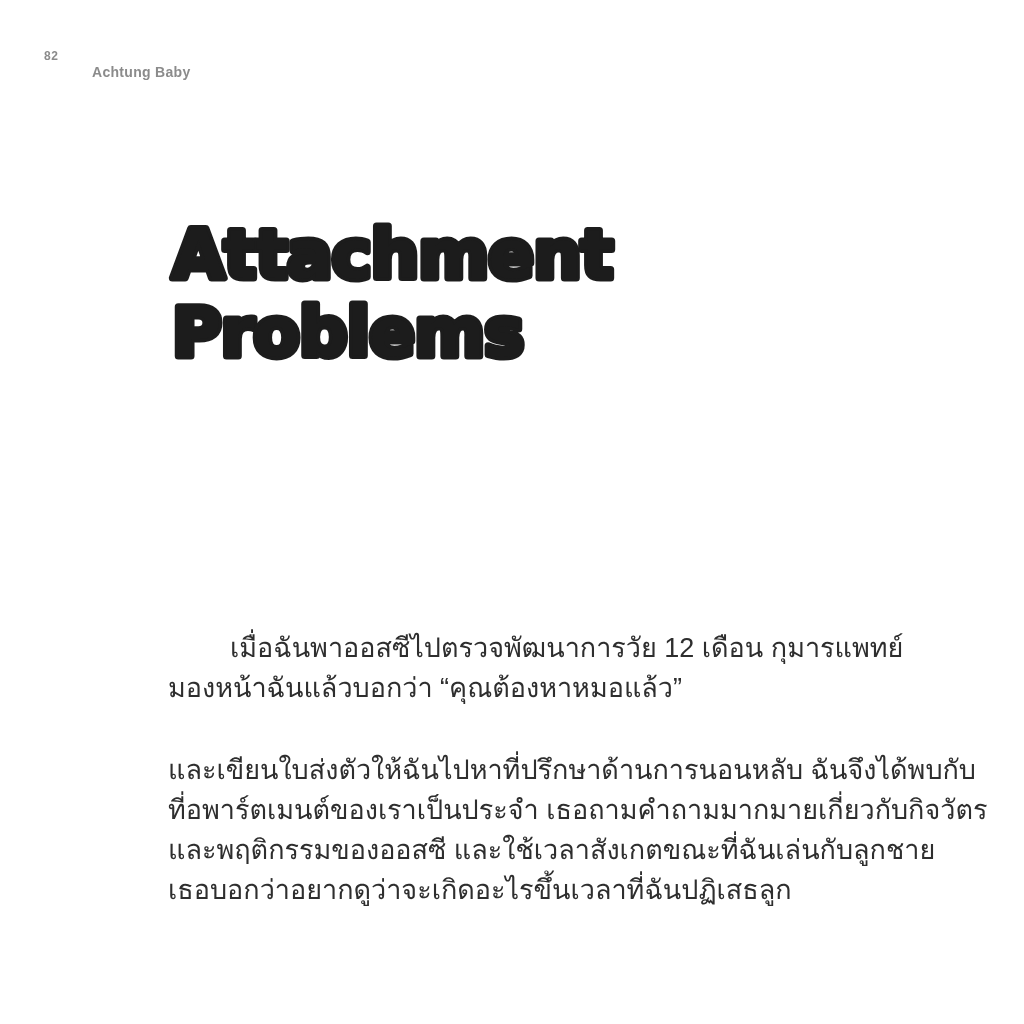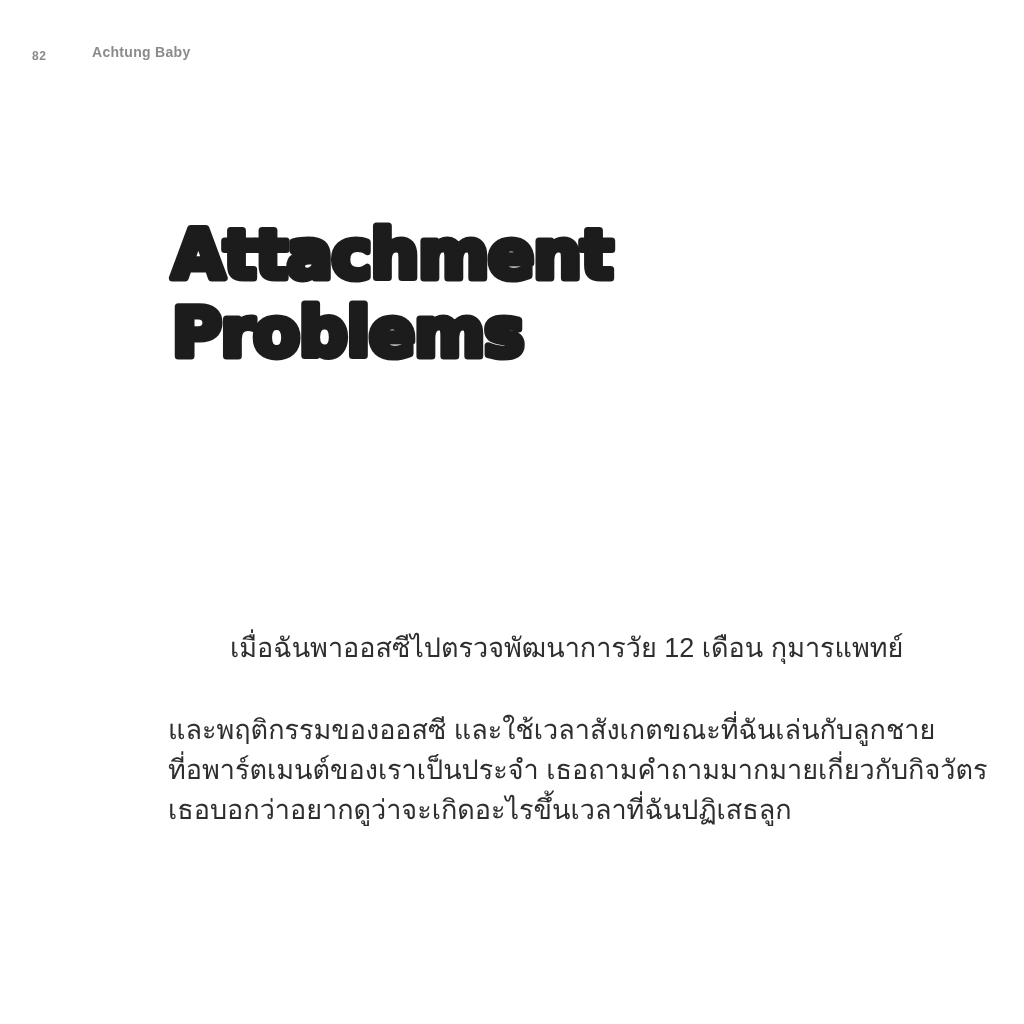--- a/index.html
+++ b/index.html
@@ -16,29 +16,29 @@
   .page {
     position: relative;
     width: 1024px;
     height: 1024px;
     background: #ffffff;
   }
   
   .page-number {
     position: absolute;
     top: 49px;
-    left: 32px;
+    left: 44px;
     font-size: 12px;
     font-weight: bold;
     color: #8b8b8b;
     letter-spacing: 0.5px;
   }
   .running-title {
     position: absolute;
-    top: 44px;
+    top: 64px;
     left: 92px;
     font-size: 14px;
     font-weight: bold;
     color: #8b8b8b;
     letter-spacing: 0.3px;
   }
   
   .chapter-title-svg {
     position: absolute;
     left: 168px;
@@ -91,23 +91,25 @@
 
   <svg class="chapter-title-svg" viewBox="0 0 600 180" xmlns="http://www.w3.org/2000/svg">
     <text x="4" y="64">Attachment</text>
     <text x="4" y="142">Problems</text>
   </svg>
 
   <main class="body-text">
 
     <div class="paragraph paragraph-1">
       <div class="line indent">เมื่อฉันพาออสซีไปตรวจพัฒนาการวัย 12 เดือน กุมารแพทย์</div>
+      <div class="line">มองหน้าฉันแล้วบอกว่า “คุณต้องหาหมอแล้ว”</div>
     </div>
 
     <div class="paragraph paragraph-2">
+      <div class="line">และเขียนใบส่งตัวให้ฉันไปหาที่ปรึกษาด้านการนอนหลับ ฉันจึงได้พบกับ</div>
+      <div class="line">ที่อพาร์ตเมนต์ของเราเป็นประจำ เธอถามคำถามมากมายเกี่ยวกับกิจวัตร</div>
       <div class="line">และพฤติกรรมของออสซี และใช้เวลาสังเกตขณะที่ฉันเล่นกับลูกชาย</div>
-      <div class="line">ที่อพาร์ตเมนต์ของเราเป็นประจำ เธอถามคำถามมากมายเกี่ยวกับกิจวัตร</div>
       <div class="line">เธอบอกว่าอยากดูว่าจะเกิดอะไรขึ้นเวลาที่ฉันปฏิเสธลูก</div>
     </div>
 
   </main>
 
 </div>
 
 </body></html>

